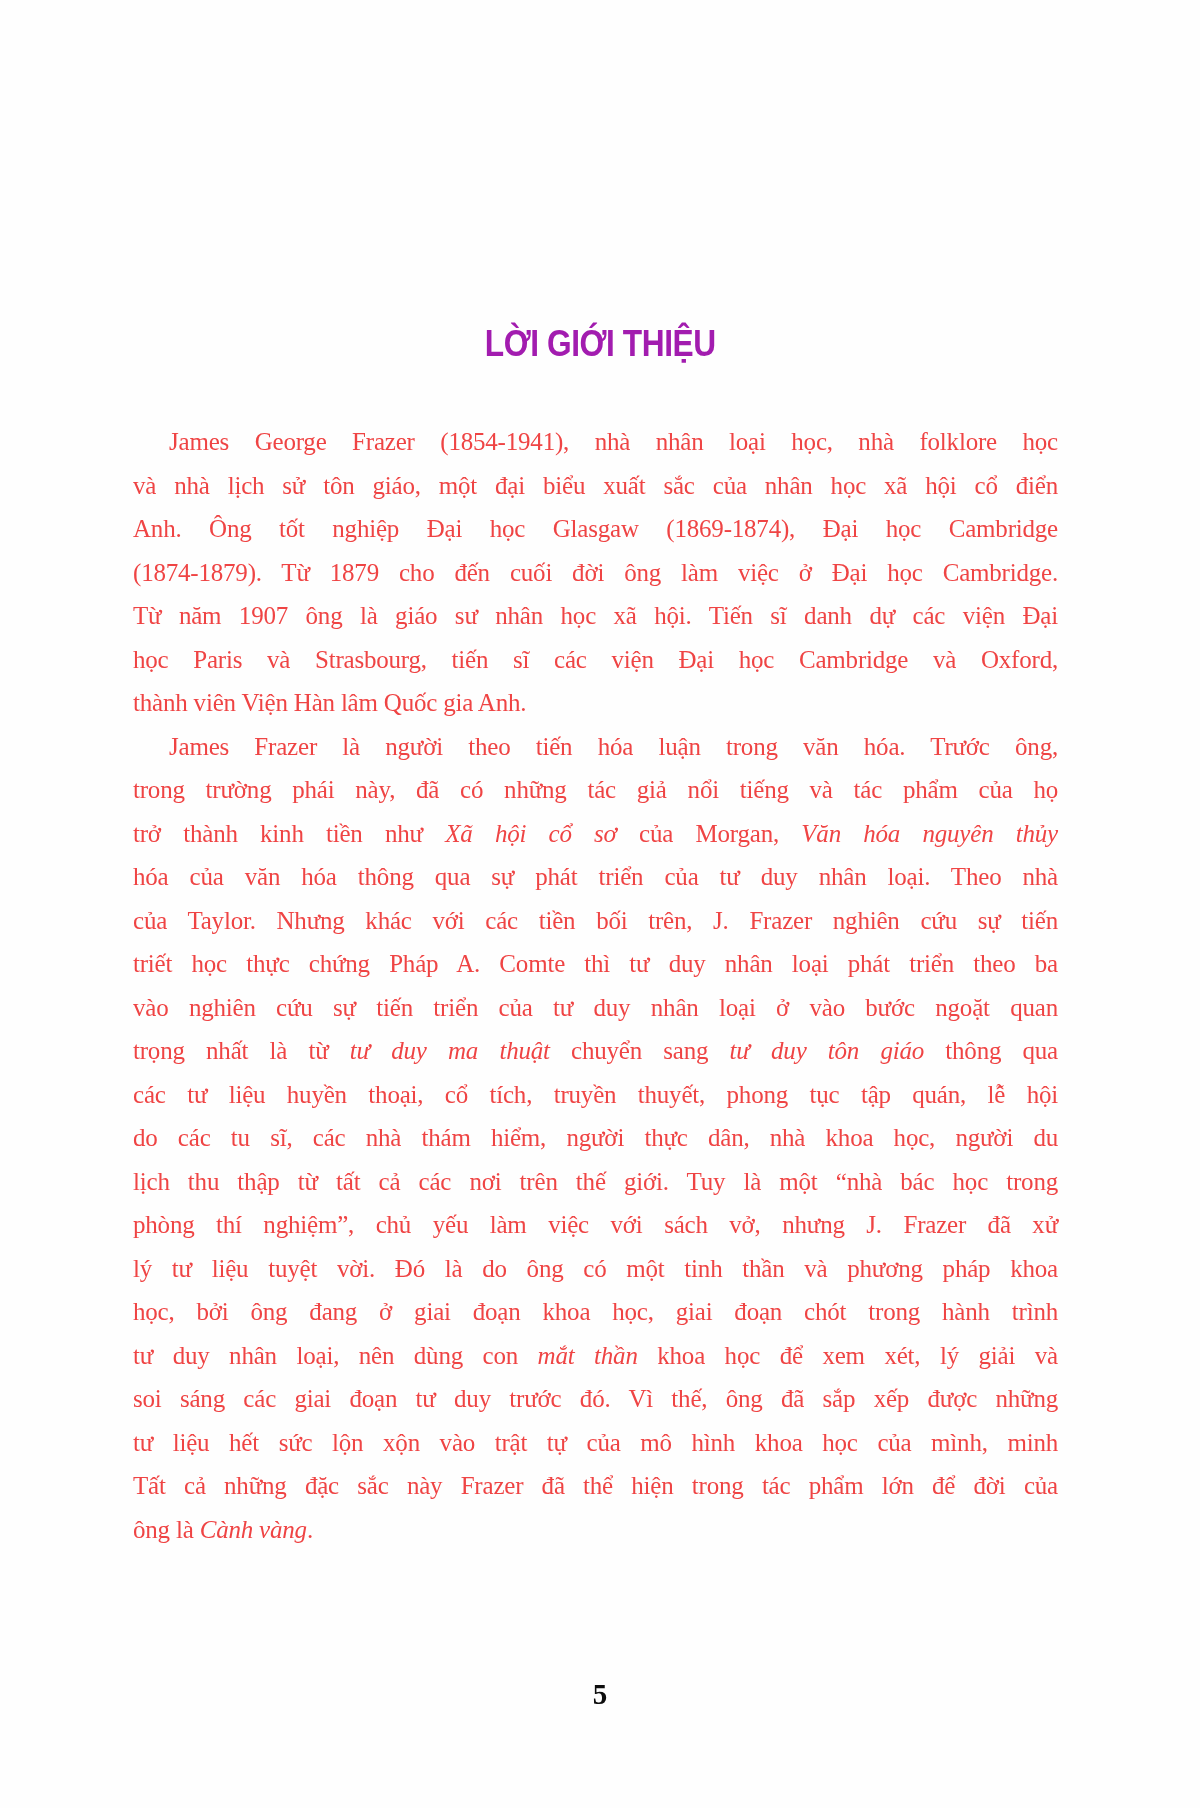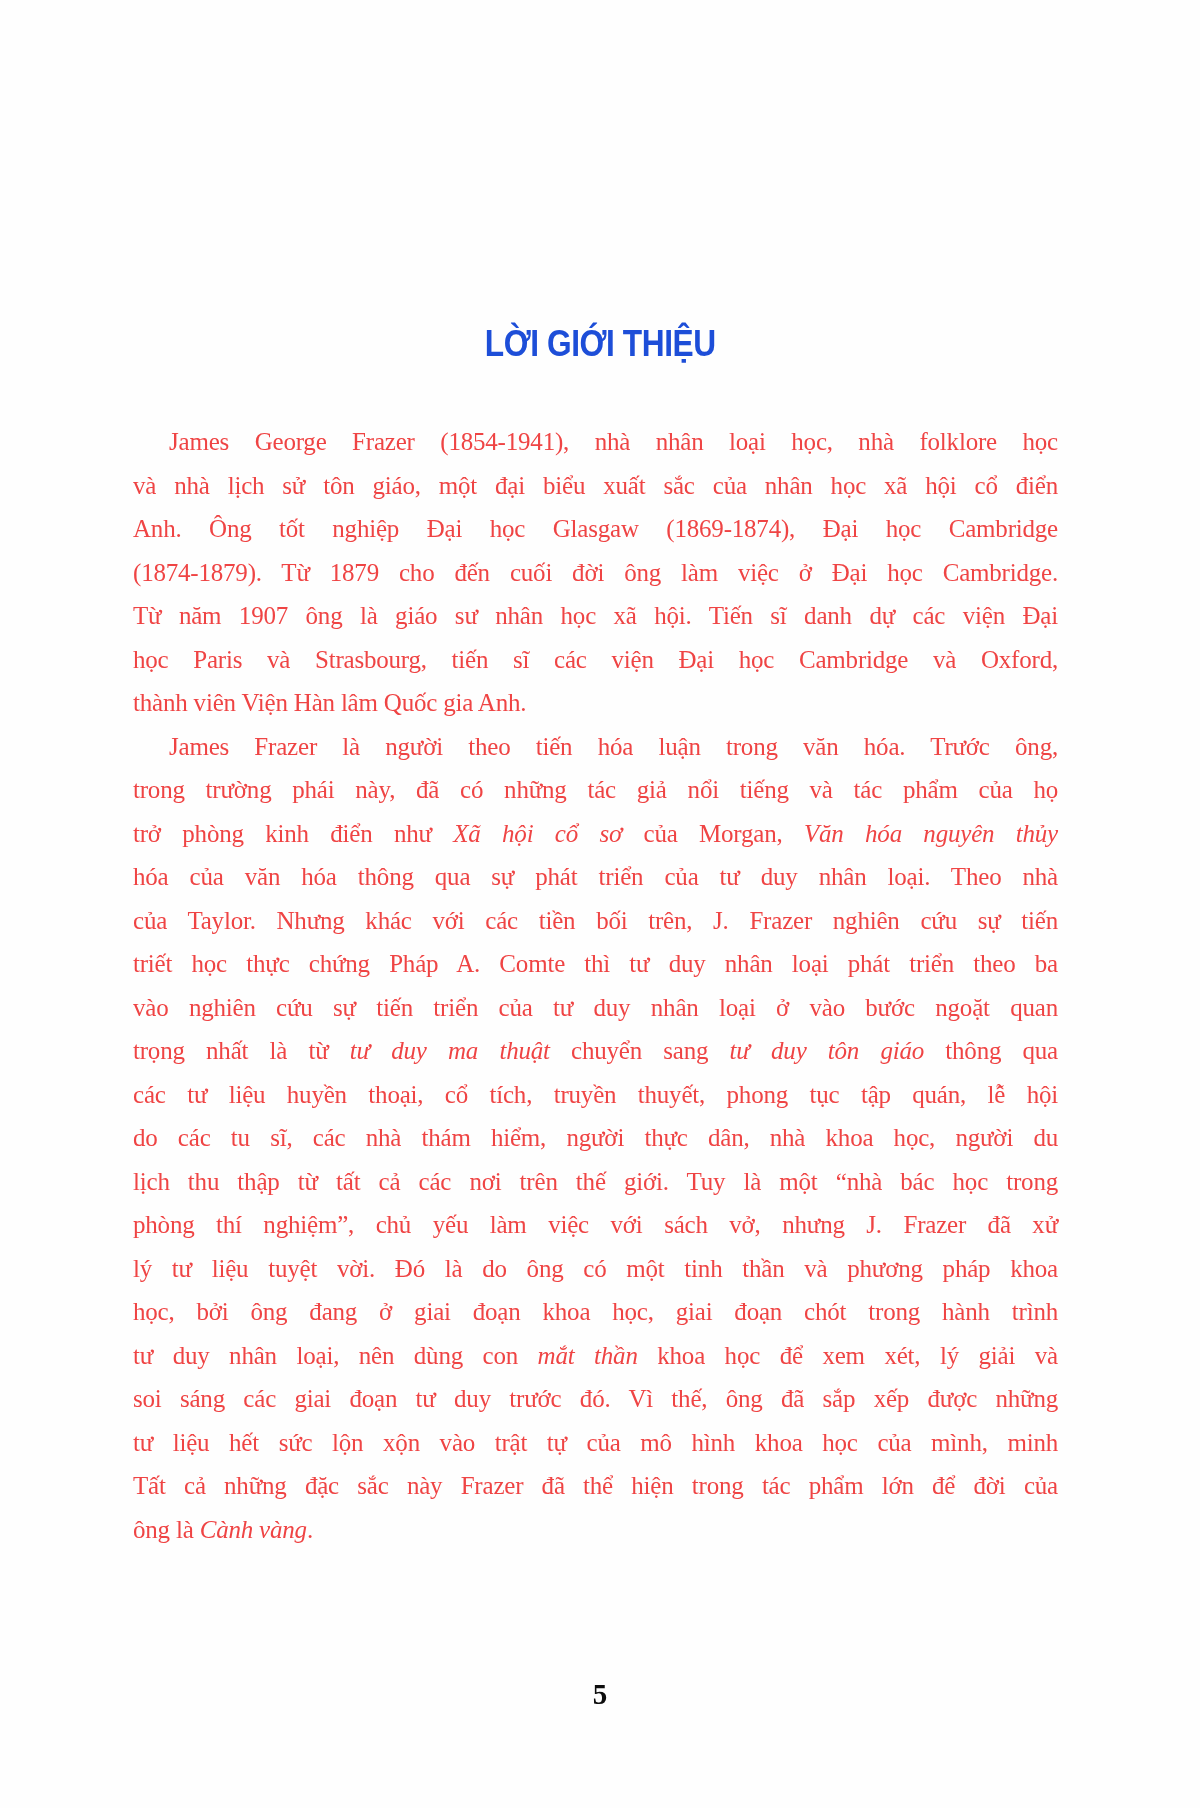--- a/index.html
+++ b/index.html
@@ -16,21 +16,21 @@
     overflow: hidden;
   }
   .page-title {
     position: absolute;
     top: 325px; left: 0; width: 1200px;
     text-align: center;
     font-family: "Liberation Sans", sans-serif;
     font-weight: bold;
     font-size: 36px;
     line-height: 38px;
-    color: #1d4ed8;
+    color: #a21caf;
   }
   .page-title .squeeze {
     display: inline-block;
     transform: scaleX(0.88);
     transform-origin: center;
     letter-spacing: -0.5px;
   }
   .body-text {
     position: absolute;
     left: 133px; top: 420px;
@@ -76,21 +76,21 @@
         <div class="line"><span>và nhà lịch sử tôn giáo, một đại biểu xuất sắc của nhân học xã hội cổ điển</span></div>
         <div class="line"><span>Anh. Ông tốt nghiệp Đại học Glasgaw (1869-1874), Đại học Cambridge</span></div>
         <div class="line"><span>(1874-1879). Từ 1879 cho đến cuối đời ông làm việc ở Đại học Cambridge.</span></div>
         <div class="line"><span>Từ năm 1907 ông là giáo sư nhân học xã hội. Tiến sĩ danh dự các viện Đại</span></div>
         <div class="line"><span>học Paris và Strasbourg, tiến sĩ các viện Đại học Cambridge và Oxford,</span></div>
         <div class="line last"><span>thành viên Viện Hàn lâm Quốc gia Anh.</span></div>
       </div>
       <div class="para">
         <div class="line first"><span>James Frazer là người theo tiến hóa luận trong văn hóa. Trước ông,</span></div>
         <div class="line"><span>trong trường phái này, đã có những tác giả nổi tiếng và tác phẩm của họ</span></div>
-        <div class="line"><span>trở phòng kinh điển như </span><em>Xã hội cổ sơ</em><span> của Morgan, </span><em>Văn hóa nguyên thủy</em></div>
+        <div class="line"><span>trở thành kinh tiền như </span><em>Xã hội cổ sơ</em><span> của Morgan, </span><em>Văn hóa nguyên thủy</em></div>
         <div class="line"><span>hóa của văn hóa thông qua sự phát triển của tư duy nhân loại. Theo nhà</span></div>
         <div class="line"><span>của Taylor. Nhưng khác với các tiền bối trên, J. Frazer nghiên cứu sự tiến</span></div>
         <div class="line"><span>triết học thực chứng Pháp A. Comte thì tư duy nhân loại phát triển theo ba</span></div>
         <div class="line"><span>vào nghiên cứu sự tiến triển của tư duy nhân loại ở vào bước ngoặt quan</span></div>
         <div class="line"><span>trọng nhất là từ </span><em>tư duy ma thuật</em><span> chuyển sang </span><em>tư duy tôn giáo</em><span> thông qua</span></div>
         <div class="line"><span>các tư liệu huyền thoại, cổ tích, truyền thuyết, phong tục tập quán, lễ hội</span></div>
         <div class="line"><span>do các tu sĩ, các nhà thám hiểm, người thực dân, nhà khoa học, người du</span></div>
         <div class="line"><span>lịch thu thập từ tất cả các nơi trên thế giới. Tuy là một “nhà bác học trong</span></div>
         <div class="line"><span>phòng thí nghiệm”, chủ yếu làm việc với sách vở, nhưng J. Frazer đã xử</span></div>
         <div class="line"><span>lý tư liệu tuyệt vời. Đó là do ông có một tinh thần và phương pháp khoa</span></div>

